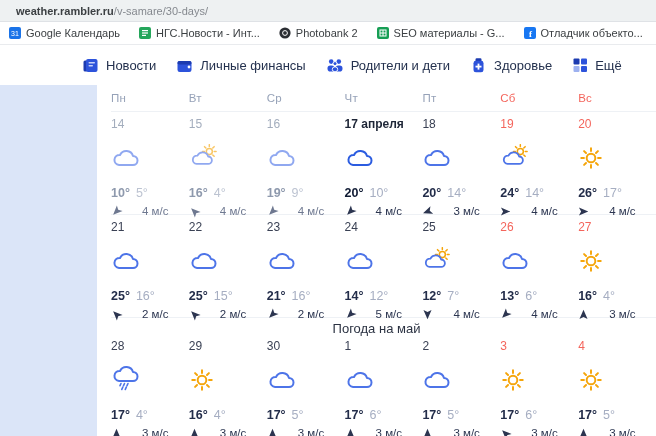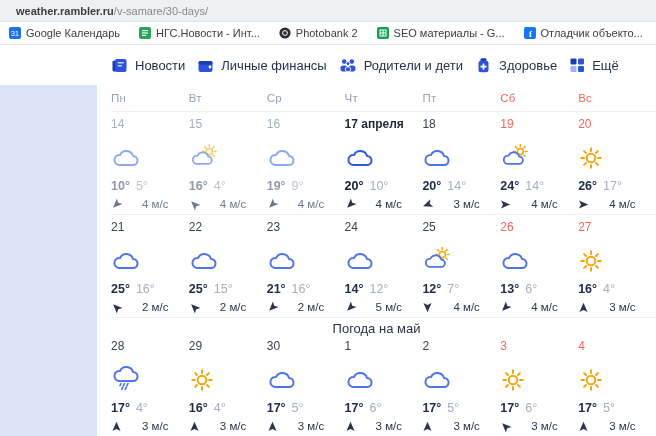--- a/index.html
+++ b/index.html
@@ -12,21 +12,21 @@
   .urlbar .host { color:#3c4043; font-weight:700; }
   .urlbar .path { color:#85898f; }
 
   .bookmarks { height:23px; background:#fff; border-bottom:1px solid #e9ebee;
     display:flex; align-items:center; gap:19px; padding:0 9px; white-space:nowrap; overflow:hidden; }
   .bm { display:flex; align-items:center; gap:5px; font-size:11px; color:#3c4043; cursor:pointer; flex:0 0 auto; }
   .bm svg { display:block; }
 
   
   .navrow { height:40px; background:#fff; display:flex; align-items:center;
-    gap:12px; padding-left:111px; }
+    gap:20px; padding-left:82px; }
   .nav-item { display:flex; align-items:center; gap:7px; font-size:13px;
     font-weight:500; color:#24314e; cursor:pointer; }
   .nav-item svg { display:block; }
 
   
   .pagebody { display:flex; height:351px; }
   .strip { width:97px; background:var(--page-strip,#dbe5f8); flex:0 0 auto; }
   .card { flex:1; background:#fff; padding:0 0 0 14px; overflow:hidden; }
 
   .weekhead { display:grid; grid-template-columns:repeat(7,1fr); height:27px;
@@ -37,21 +37,21 @@
   .wrow { display:grid; grid-template-columns:repeat(7,1fr);
     border-bottom:1px solid #eef1f5; padding-top:5px; height:103px; }
   .wrow:last-child { border-bottom:none; height:auto; }
   .wrow.has-sub { padding-top:21px; }
 
   .cell { position:relative; cursor:pointer; padding-right:4px; }
   .sub { position:absolute; top:-18px; left:-12px; white-space:nowrap;
     font-size:13px; color:#2b3242; }
   .date { font-size:12px; color:#3a4154; line-height:14px; white-space:nowrap; }
   .wicon { height:32px; margin-top:8px; display:flex; align-items:flex-end; }
-  .temps { margin-top:8px; font-size:12.5px; white-space:nowrap; }
+  .temps { margin-top:15px; font-size:12.5px; white-space:nowrap; }
   .tday { color:#232d4a; font-weight:700; }
   .tnight { color:#a6aec2; margin-left:6px; }
   .wind { margin-top:5px; font-size:11.5px; color:#2b3550; display:flex; align-items:center; gap:20px; white-space:nowrap; }
   .wind .arr { display:inline-flex; color:#2c3550; }
 
   .cell.weekend .date { color:var(--weekend-red,#f4655c); }
   .cell.today .date { color:#1e2637; font-weight:600; }
   .cell.today .tday { color:#0f1a33; }
   .cell.muted .date { color:#a3adbd; }
   .cell.muted .tday { color:#8e99ad; }

